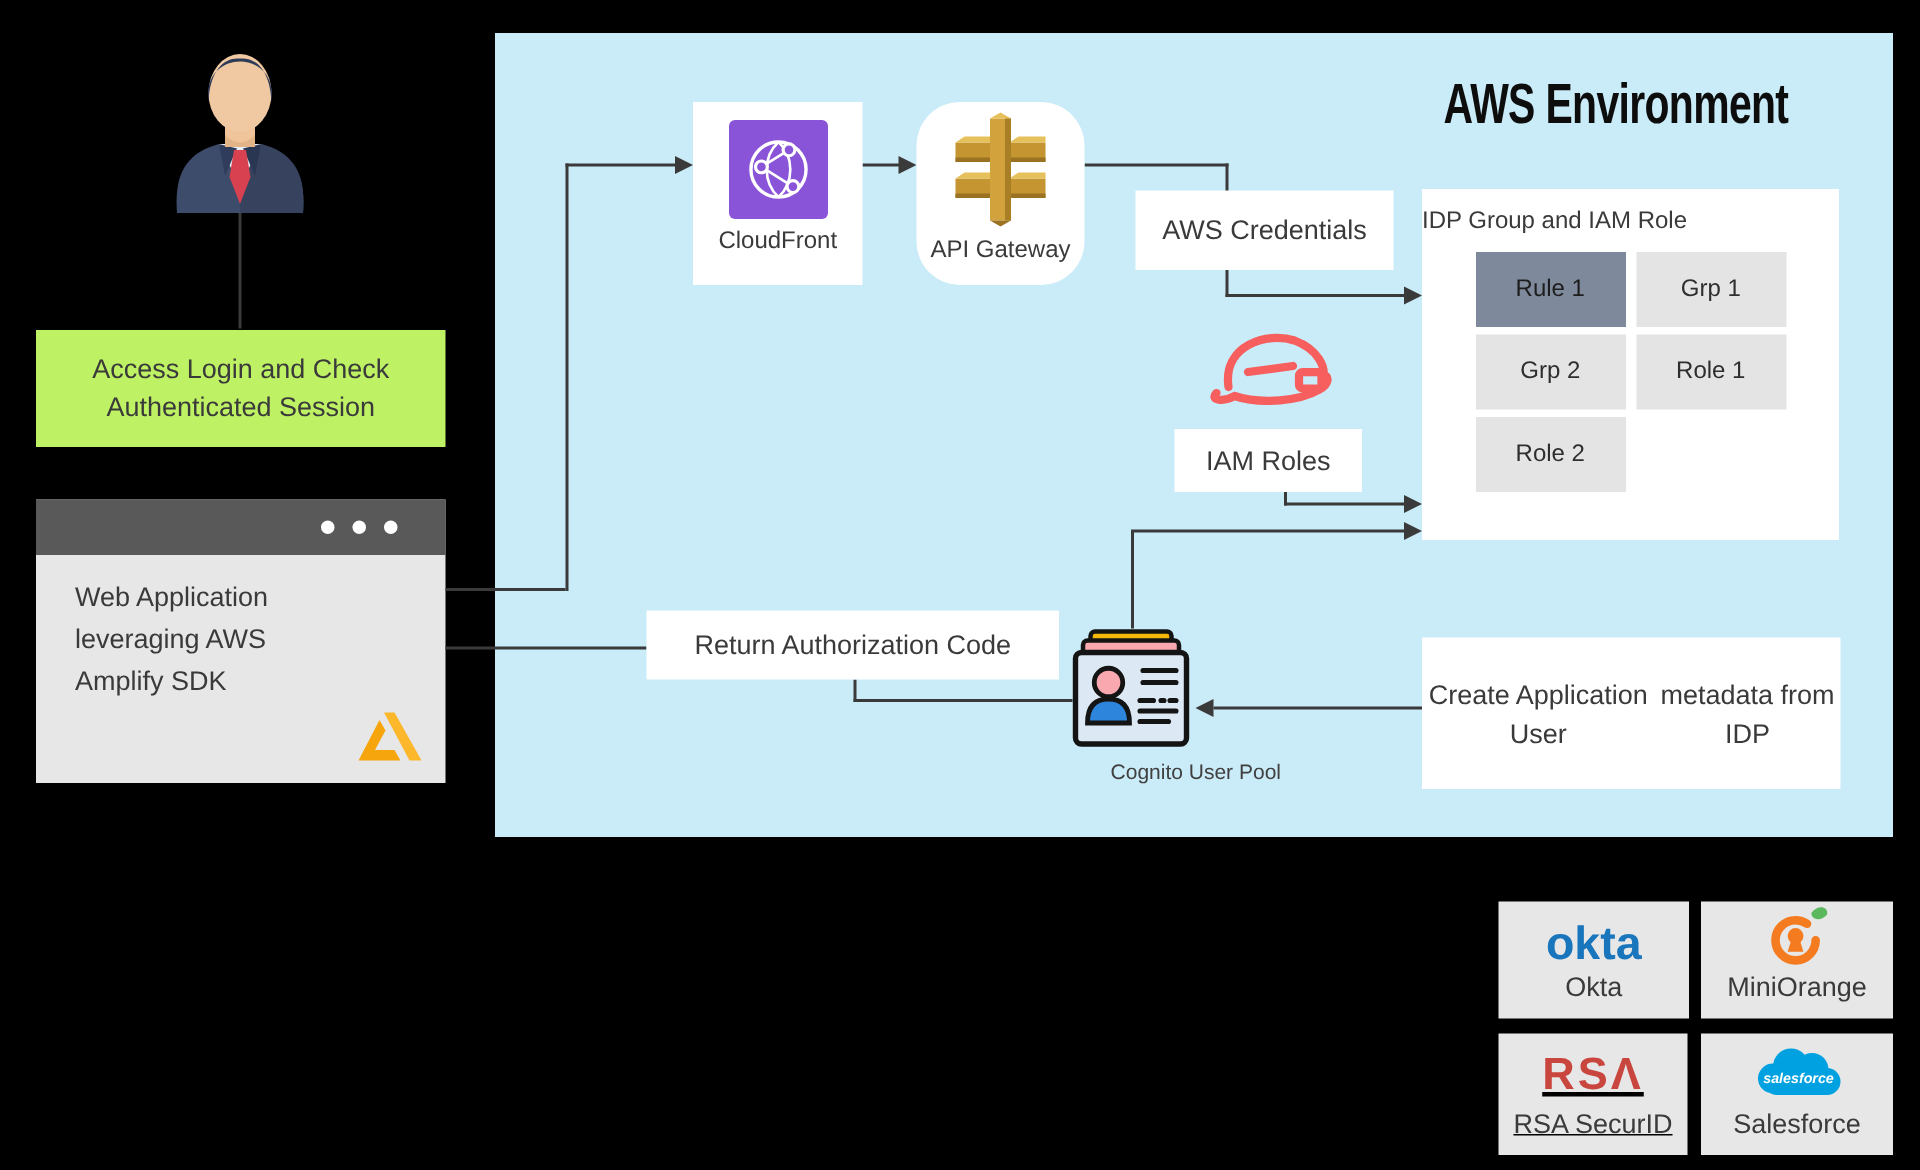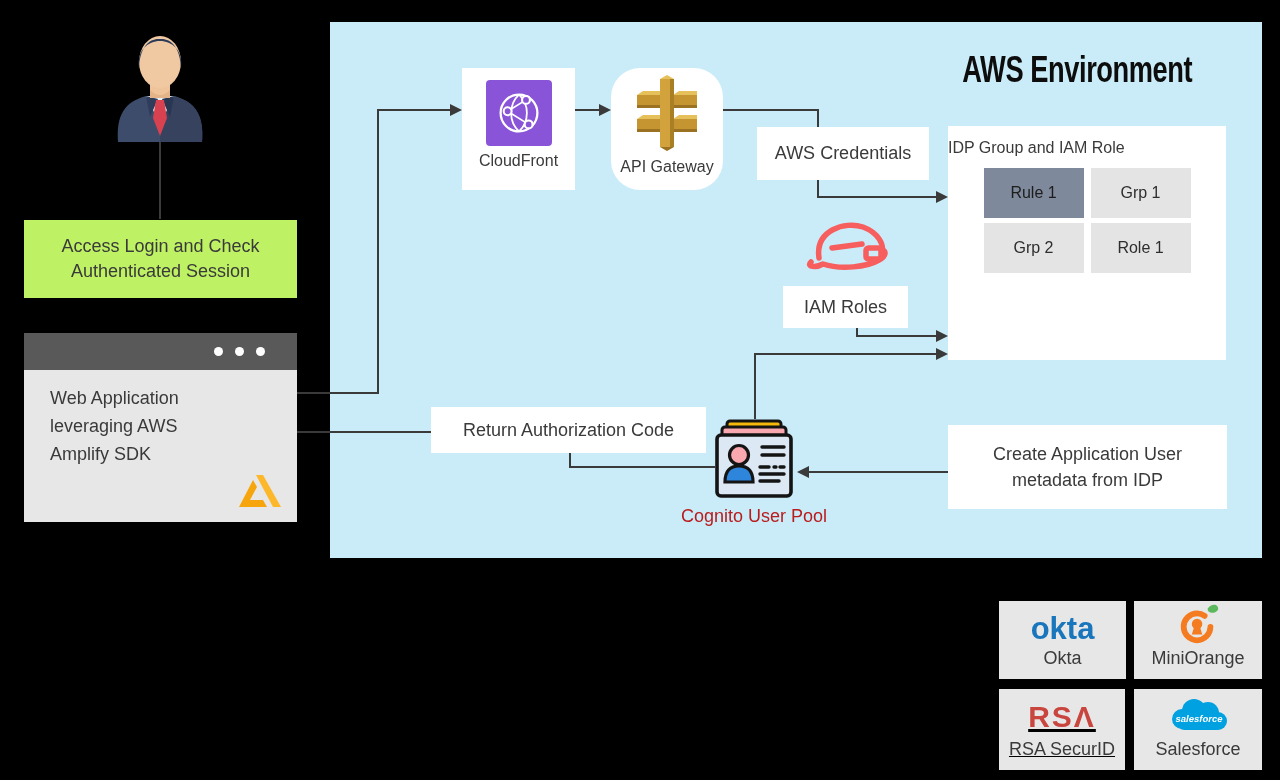--- a/index.html
+++ b/index.html
@@ -40,24 +40,24 @@
   #cf-icon { width:66px; height:66px; background:#8a54d8; border-radius:4px;
              display:flex; align-items:center; justify-content:center; }
   #apigw-card { left:281px; top:46px; width:112px; height:122px; padding-top:6px;border-radius:29px; }
   .label-box { display:flex; align-items:center; justify-content:center; text-align:center;
                font-size:18px; color:#3a3a3a; }
   #aws-cred-box { left:427px; top:105px; width:172px; height:53px; }
   #iam-box { left:453px; top:264px; width:125px; height:42px; }
   #hardhat { position:absolute; left:475px; top:194px; }
   #return-box { left:101px; top:385px; width:275px; height:46px; }
   #cognito-icon { position:absolute; left:383px; top:397px; }
-  #cognito-label { position:absolute; left:324px; top:484px; width:200px; text-align:center;
-                   font-size:18px; color:#b91c1c; }
-  #create-box { left:618px; top:403px; width:279px; height:84px;
-    flex-direction:column; line-height:26px; }
+  #cognito-label { position:absolute; left:324px; top:484px; width:200px; text-align:right;
+                   font-size:14px; color:#404040; }
+  #create-box { left:618px; top:403px; width:279px; height:101px;
+    line-height:26px; }
 
   
   #idp-box { left:618px; top:104px; width:278px; height:234px; text-align:left; }
   #idp-title { padding-top:11px; font-size:16px; line-height:21px; color:#3a3a3a; }
   #idp-grid { margin:10px auto 0 auto; width:207px; display:grid;
     grid-template-columns:100px 100px; grid-auto-rows:50px; gap:5px 7px; }
   .cell { display:flex; align-items:center; justify-content:center; font-size:16px; color:#2e2e2e; }
   .cell-hdr { background:#7e899b; color:#1d1d1d; }
   .cell-std { background:#e4e4e4; }
 
@@ -186,20 +186,21 @@
 
     <div class="white-card" id="idp-box">
       <div id="idp-title">
         <div>IDP Group and IAM Role</div>
       </div>
       <div id="idp-grid">
         <div class="cell cell-hdr">Rule 1</div>
         <div class="cell cell-std">Grp 1</div>
         <div class="cell cell-std">Grp 2</div>
         <div class="cell cell-std">Role 1</div>
+        <div class="cell cell-std">Role 2</div>
       </div>
     </div>
 
     <svg id="hardhat" width="90" height="60" viewBox="0 0 90 60" fill="none" stroke="#f75e5e" stroke-width="5.5" stroke-linecap="round" stroke-linejoin="round">
       <path d="M14,42 C10,14 40,5 58,11 C74,17 79,29 77,36"></path>
       <path d="M6,46 C1,51 11,52 18,48 C36,54 62,51 74,44 C82,40 81,34 77,34"></path>
       <rect x="61" y="32" width="15" height="11" rx="2.5"></rect>
       <path d="M27,32 L57,28"></path>
     </svg>
     <div class="white-card label-box" id="iam-box">

